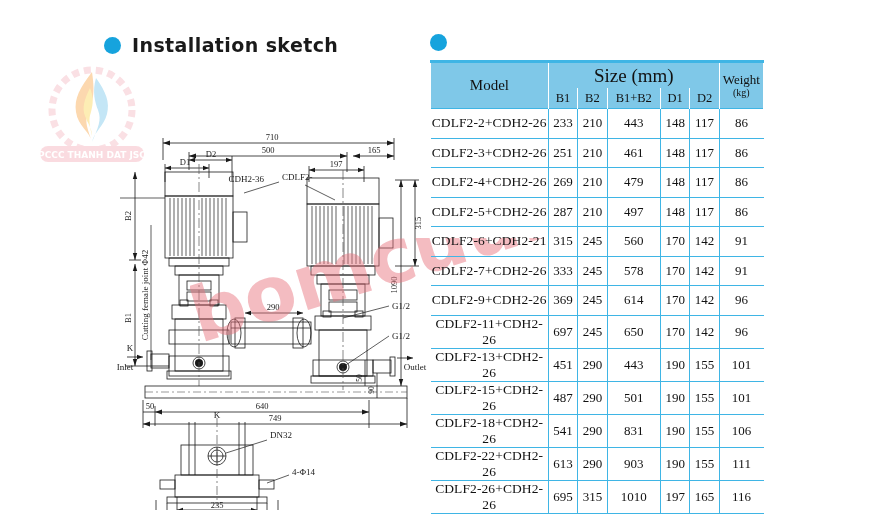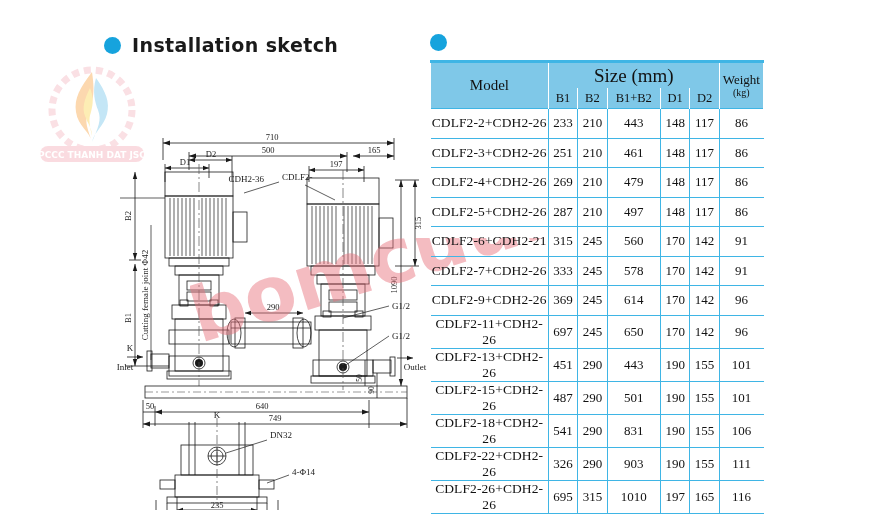--- a/index.html
+++ b/index.html
@@ -548,21 +548,21 @@
           <td class="model-cell">CDLF2-18+CDH2-26</td>
           <td>541</td>
           <td>290</td>
           <td>831</td>
           <td>190</td>
           <td>155</td>
           <td>106</td>
         </tr>
         <tr>
           <td class="model-cell">CDLF2-22+CDH2-26</td>
-          <td>326</td>
+          <td>613</td>
           <td>290</td>
           <td>903</td>
           <td>190</td>
           <td>155</td>
           <td>111</td>
         </tr>
         <tr>
           <td class="model-cell">CDLF2-26+CDH2-26</td>
           <td>695</td>
           <td>315</td>

